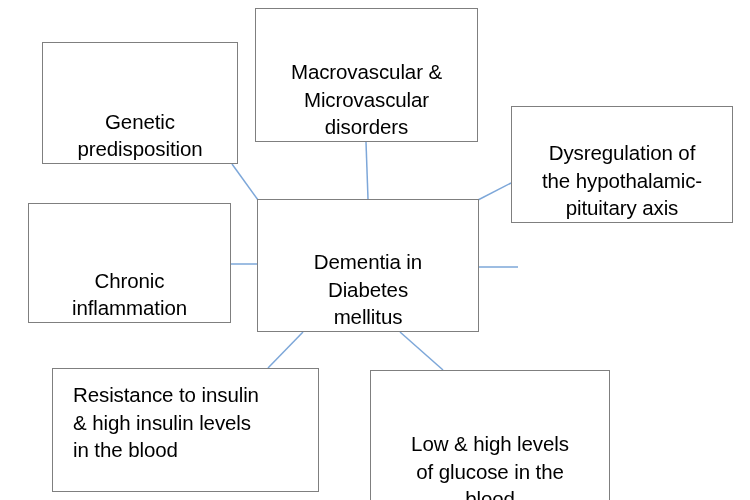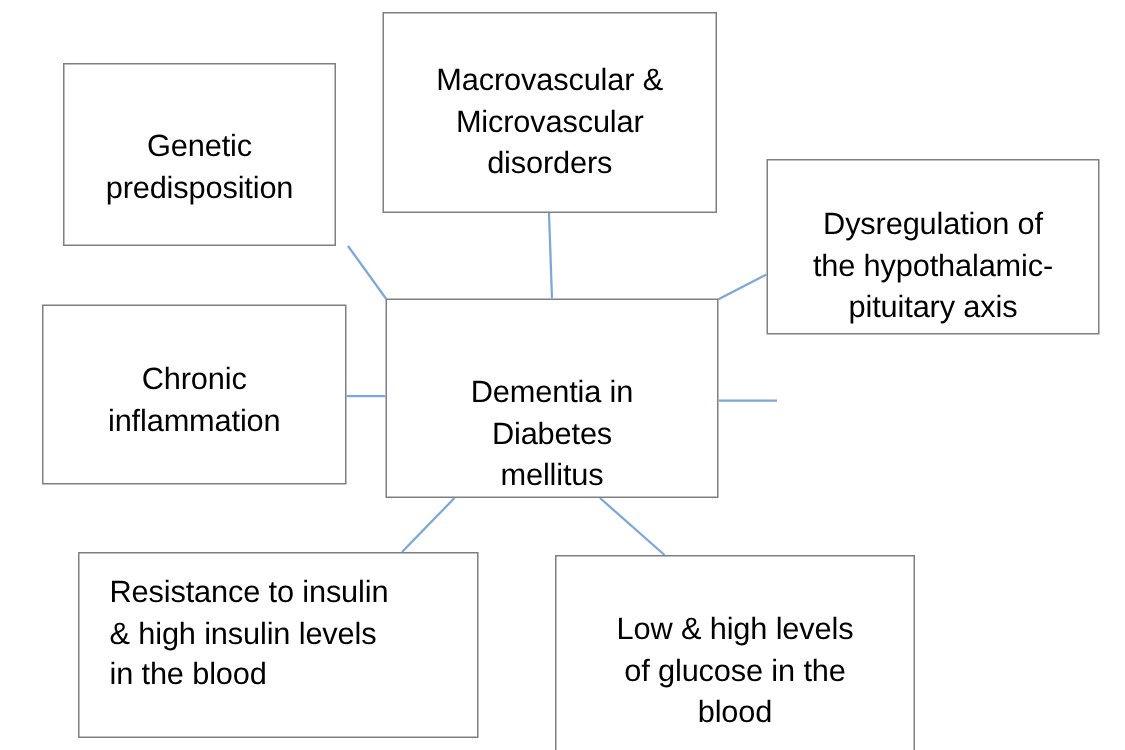--- a/index.html
+++ b/index.html
@@ -36,42 +36,42 @@
     color: #000000;
     font-size: 20.5px;
     line-height: 1.345;
     white-space: pre-line;
     letter-spacing: -0.1px;
   }
   
   .node.c { justify-content: flex-end; align-items: center; }
   .node.c .txt { text-align: center; width: 100%; }
   
-  .node.tc { justify-content: center; align-items: center; }
+  .node.tc { justify-content: flex-end; align-items: center; }
   .node.tc .txt { text-align: center; width: 100%; }
   
   .node.tl { justify-content: flex-start; align-items: flex-start; }
   .node.tl .txt { text-align: left; }
 </style>
 </head>
 <body>
 
 <div id="canvas">
 
   <svg id="connector-layer" width="750" height="500" viewBox="0 0 750 500">
       <line x1="232" y1="164" x2="258" y2="200" stroke="#7da7d9" stroke-width="1.5"></line>
       <line x1="366" y1="142" x2="368" y2="199" stroke="#7da7d9" stroke-width="1.5"></line>
       <line x1="511" y1="183" x2="478" y2="200" stroke="#7da7d9" stroke-width="1.5"></line>
       <line x1="231" y1="264" x2="257" y2="264" stroke="#7da7d9" stroke-width="1.5"></line>
       <line x1="479" y1="267" x2="518" y2="267" stroke="#7da7d9" stroke-width="1.5"></line>
       <line x1="303" y1="332" x2="268" y2="368" stroke="#7da7d9" stroke-width="1.5"></line>
       <line x1="400" y1="332" x2="443" y2="370" stroke="#7da7d9" stroke-width="1.5"></line>
     </svg>
 
-  <div class="node tc" id="node-genetic-predisposition" style="left: 42px; top: 42px; width: 182px; height: 122px; padding-top: 18px;">
+  <div class="node tc" id="node-genetic-predisposition" style="left: 42px; top: 42px; width: 196px; height: 122px; padding-top: 18px;">
     <div class="txt">Genetic
 predisposition</div>
   </div>
 
   <div class="node tc" id="node-vascular-disorders" style="left: 255px; top: 8px; width: 223px; height: 134px; padding-top: 13px;">
     <div class="txt">Macrovascular &amp;
 Microvascular
 disorders</div>
   </div>
 

